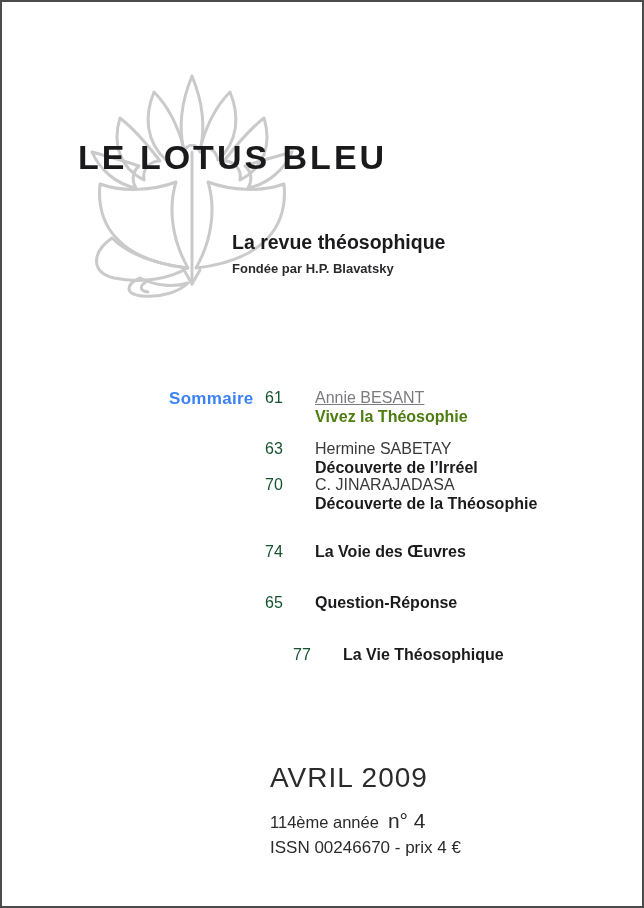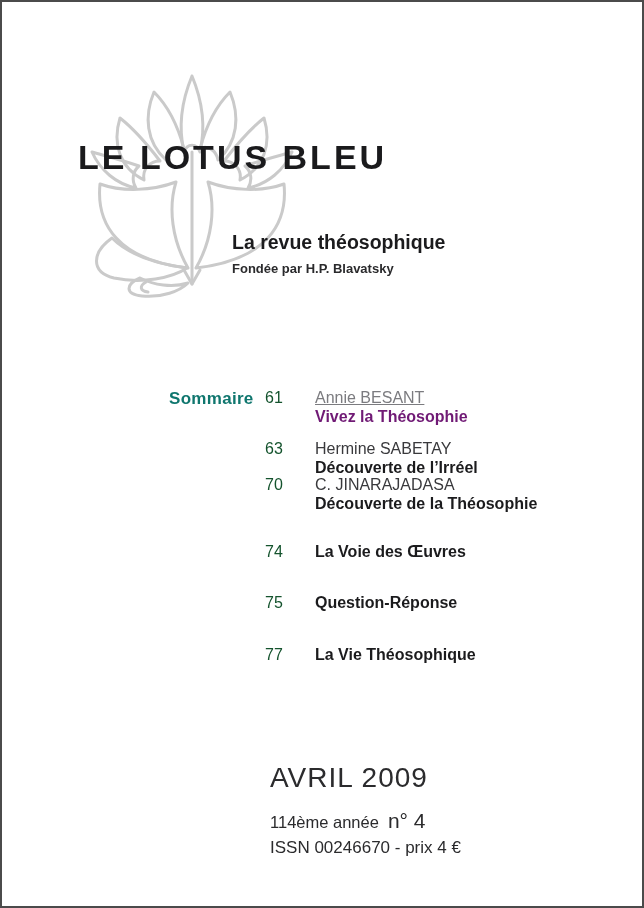--- a/index.html
+++ b/index.html
@@ -34,38 +34,38 @@
     font-size:19.5px; font-weight:bold; color:#1b1b1d; line-height:1.2; white-space:nowrap;
   }
   .founder-line {
     font-size:13px; font-weight:bold; color:#2a2a2c; margin-top:7px; white-space:nowrap;
   }
 
   
   .toc { position:absolute; left:0; top:386px; width:100%; }
   .toc-label {
     position:absolute; left:167px; top:1px;
-    font-size:17px; font-weight:bold; color:#0f766e; letter-spacing:0.3px;
+    font-size:17px; font-weight:bold; color:#3b82f6; letter-spacing:0.3px;
   }
   .toc-row { position:absolute; left:263px; display:flex; align-items:flex-start; }
   .toc-row.r1 { top:0;   }
   .toc-row.r2 { top:51px; }
   .toc-row.r3 { top:87px; }
   .toc-row.r4 { top:154px; }
   .toc-row.r5 { top:205px; }
-  .toc-row.r6 { top:257px; }
+  .toc-row.r6 { top:257px;margin-left:28px; }
   .toc-num {
     display:inline-block; width:50px;
     font-size:16px; color:#14532d; line-height:19px;
   }
   .toc-text { line-height:19px; }
   .toc-author { font-size:16px; color:#39393c; white-space:nowrap; }
   .toc-title  { font-size:16px; font-weight:bold; color:#1b1b1d; white-space:nowrap; }
   .toc-row.muted .toc-author { color:#7b7b7f;text-decoration:underline; }
-  .toc-row.muted .toc-title  { color:#701a75; }
+  .toc-row.muted .toc-title  { color:#4d7c0f; }
 
   
   .footer { position:absolute; left:268px; top:762px; }
   .issue-date {
     font-size:28px; color:#2b2b2d; letter-spacing:1px; line-height:1;
     margin-bottom:18px; white-space:nowrap;
   }
   .year-line { font-size:16.5px; color:#2b2b2d; line-height:1; margin-bottom:8px; white-space:nowrap; }
   .issue-number { font-size:21px; margin-left:9px; color:#2b2b2d; }
   .issn-line { font-size:17px; color:#2b2b2d; line-height:1; white-space:nowrap; }
@@ -130,21 +130,21 @@
     </div>
 
     <div class="toc-row r4">
       <span class="toc-num">74</span>
       <div class="toc-text">
         <div class="toc-title">La Voie des Œuvres</div>
       </div>
     </div>
 
     <div class="toc-row r5">
-      <span class="toc-num">75</span>
+      <span class="toc-num">65</span>
       <div class="toc-text">
         <div class="toc-title">Question-Réponse</div>
       </div>
     </div>
 
     <div class="toc-row r6">
       <span class="toc-num">77</span>
       <div class="toc-text">
         <div class="toc-title">La Vie Théosophique</div>
       </div>

